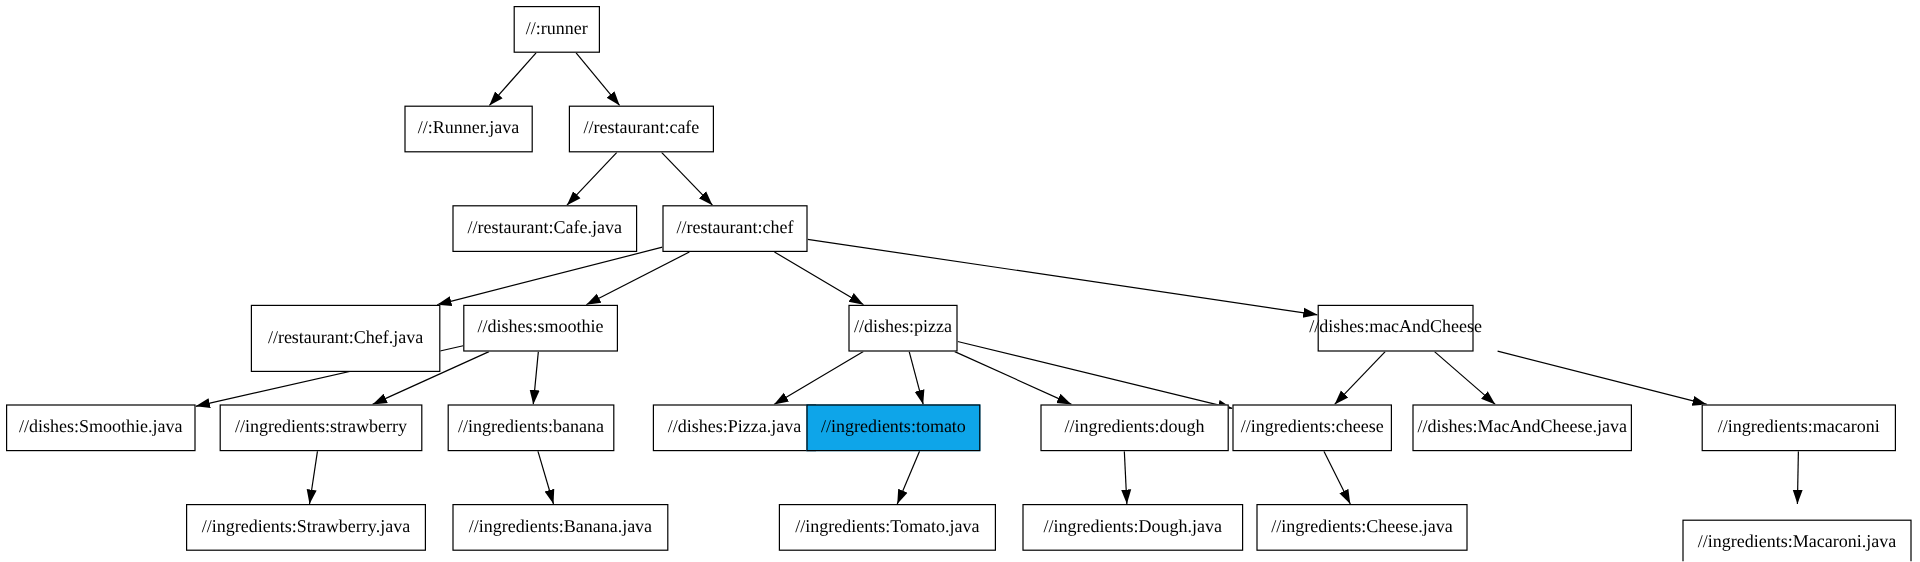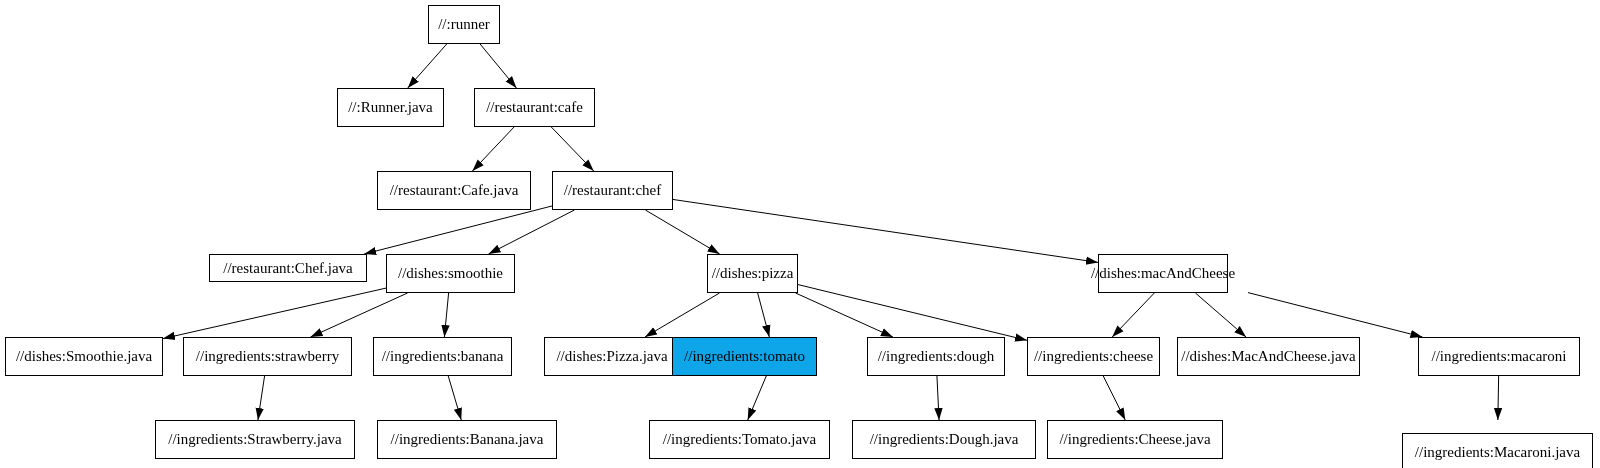--- a/index.html
+++ b/index.html
@@ -77,30 +77,30 @@
       <line x1="936.9397590361446" y1="376" x2="939.0602409638554" y2="420" stroke="#000000" stroke-width="1" marker-end="url(#arrowhead)"></line>
       <line x1="1103.25" y1="376" x2="1125.25" y2="420" stroke="#000000" stroke-width="1" marker-end="url(#arrowhead)"></line>
       <line x1="1498.6475903614457" y1="376" x2="1497.8524096385543" y2="420" stroke="#000000" stroke-width="1" marker-end="url(#arrowhead)"></line>
     </svg>
   <div class="nodes-layer">
       <div class="node" style="left: 428px; top: 5px; width: 72px; height: 39px; background: rgb(255, 255, 255); border-color: rgb(0, 0, 0);">//:runner</div>
       <div class="node" style="left: 337px; top: 88px; width: 107px; height: 39px; background: rgb(255, 255, 255); border-color: rgb(0, 0, 0);">//:Runner.java</div>
       <div class="node" style="left: 474px; top: 88px; width: 121px; height: 39px; background: rgb(255, 255, 255); border-color: rgb(0, 0, 0); text-align: center;">//restaurant:cafe</div>
       <div class="node" style="left: 377px; top: 171px; width: 154px; height: 39px; background: rgb(255, 255, 255); border-color: rgb(0, 0, 0);">//restaurant:Cafe.java</div>
       <div class="node" style="left: 552px; top: 171px; width: 121px; height: 39px; background: rgb(255, 255, 255); border-color: rgb(0, 0, 0);">//restaurant:chef</div>
-      <div class="node" style="left: 209px; top: 254px; width: 158px; height: 28px; background: rgb(255, 255, 255); border-color: rgb(0, 0, 0);">//restaurant:Chef.java</div>
+      <div class="node" style="left: 209px; top: 254px; width: 158px; height: 56px; background: rgb(255, 255, 255); border-color: rgb(0, 0, 0);">//restaurant:Chef.java</div>
       <div class="node" style="left: 386px; top: 254px; width: 129px; height: 39px; background: rgb(255, 255, 255); border-color: rgb(0, 0, 0);">//dishes:smoothie</div>
       <div class="node" style="left: 707px; top: 254px; width: 91px; height: 39px; background: rgb(255, 255, 255); border-color: rgb(0, 0, 0);">//dishes:pizza</div>
       <div class="node" style="left: 1098px; top: 254px; width: 130px; height: 39px; background: rgb(255, 255, 255); border-color: rgb(0, 0, 0);">//dishes:macAndCheese</div>
       <div class="node" style="left: 5px; top: 337px; width: 158px; height: 39px; background: rgb(255, 255, 255); border-color: rgb(0, 0, 0);">//dishes:Smoothie.java</div>
       <div class="node" style="left: 373px; top: 337px; width: 139px; height: 39px; background: rgb(255, 255, 255); border-color: rgb(0, 0, 0);">//ingredients:banana</div>
       <div class="node" style="left: 183px; top: 337px; width: 169px; height: 39px; background: rgb(255, 255, 255); border-color: rgb(0, 0, 0);">//ingredients:strawberry</div>
       <div class="node" style="left: 544px; top: 337px; width: 136px; height: 39px; background: rgb(255, 255, 255); border-color: rgb(0, 0, 0);">//dishes:Pizza.java</div>
       <div class="node" style="left: 672px; top: 337px; width: 145px; height: 39px; background: #0ea5e9; border-color: rgb(0, 0, 0);">//ingredients:tomato</div>
-      <div class="node" style="left: 867px; top: 337px; width: 138px; height: 39px; background: rgb(255, 255, 255); border-color: rgb(0, 0, 0);">//ingredients:dough</div>
+      <div class="node" style="left: 867px; top: 337px; width: 157px; height: 39px; background: rgb(255, 255, 255); border-color: rgb(0, 0, 0);">//ingredients:dough</div>
       <div class="node" style="left: 1027px; top: 337px; width: 133px; height: 39px; background: rgb(255, 255, 255); border-color: rgb(0, 0, 0);">//ingredients:cheese</div>
       <div class="node" style="left: 1177px; top: 337px; width: 183px; height: 39px; background: rgb(255, 255, 255); border-color: rgb(0, 0, 0);">//dishes:MacAndCheese.java</div>
       <div class="node" style="left: 1418px; top: 337px; width: 162px; height: 39px; background: rgb(255, 255, 255); border-color: rgb(0, 0, 0);">//ingredients:macaroni</div>
       <div class="node" style="left: 155px; top: 420px; width: 200px; height: 39px; background: rgb(255, 255, 255); border-color: rgb(0, 0, 0);">//ingredients:Strawberry.java</div>
       <div class="node" style="left: 377px; top: 420px; width: 180px; height: 39px; background: rgb(255, 255, 255); border-color: rgb(0, 0, 0);">//ingredients:Banana.java</div>
       <div class="node" style="left: 649px; top: 420px; width: 181px; height: 39px; background: rgb(255, 255, 255); border-color: rgb(0, 0, 0);">//ingredients:Tomato.java</div>
       <div class="node" style="left: 852px; top: 420px; width: 184px; height: 39px; background: rgb(255, 255, 255); border-color: rgb(0, 0, 0);">//ingredients:Dough.java</div>
       <div class="node" style="left: 1047px; top: 420px; width: 176px; height: 39px; background: rgb(255, 255, 255); border-color: rgb(0, 0, 0);">//ingredients:Cheese.java</div>
       <div class="node" style="left: 1402px; top: 433px; width: 191px; height: 39px; background: rgb(255, 255, 255); border-color: rgb(0, 0, 0);">//ingredients:Macaroni.java</div>
     </div>

